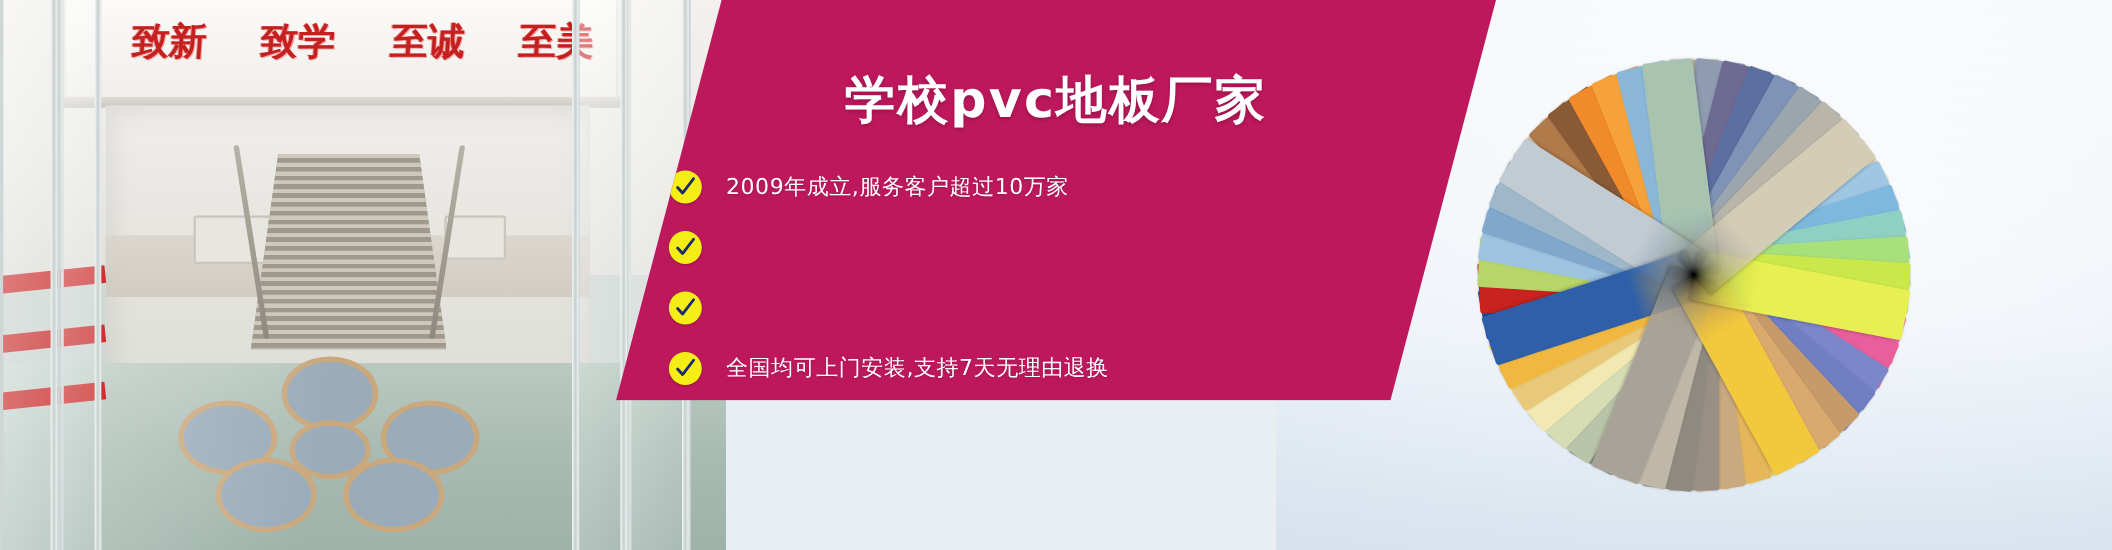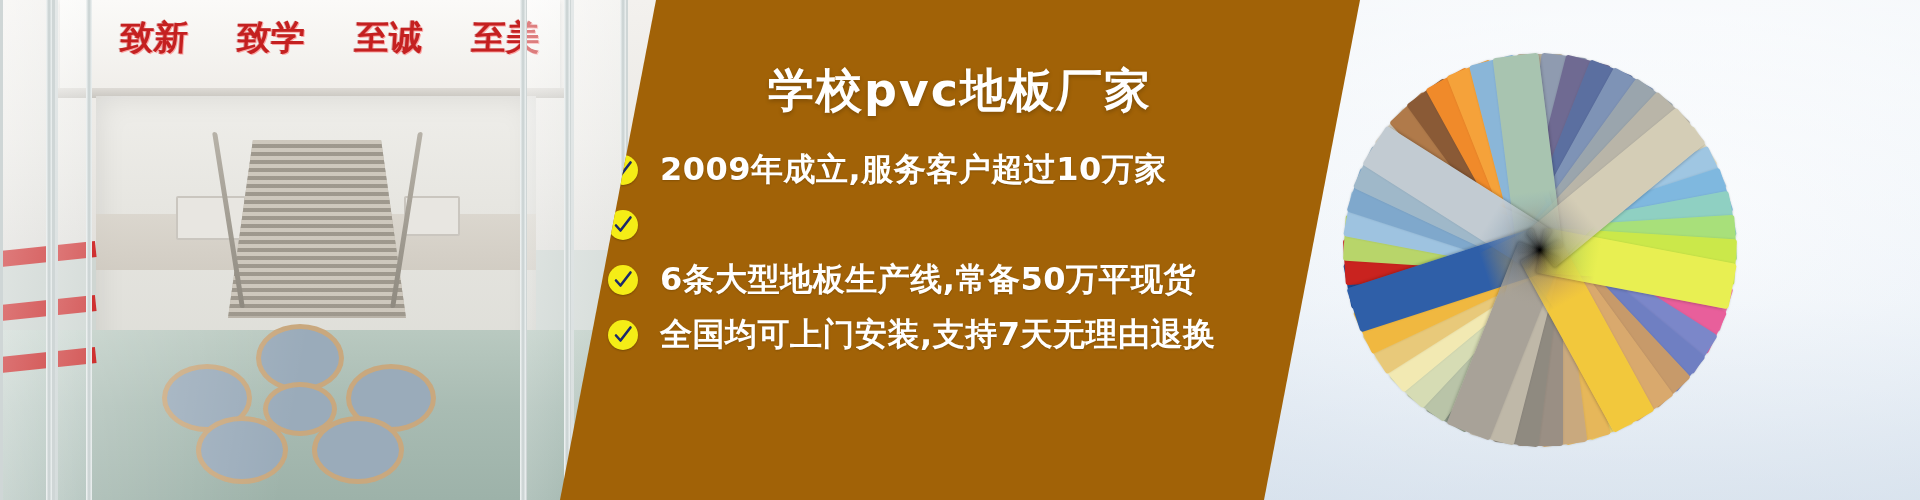--- a/index.html
+++ b/index.html
@@ -160,22 +160,22 @@
   .fan-hole{
     position:absolute;left:50%;top:50%;
     width:128px;height:110px;margin-left:-64px;margin-top:-55px;
     background:radial-gradient(circle at 42% 36%,#ffffff,#f4f7fa 70%,#e7edf3);
     border-radius:50%;
     box-shadow:0 0 16px rgba(255,255,255,.9);
   }
 
   
   .panel{
-    position:absolute;left:560px;top:0;width:800px;height:500px;
-    background:#a16207;
+    position:absolute;left:560px;top:0;width:800px;height:364px;
+    background:#be185d;
     clip-path:polygon(12% 0, 100% 0, 88% 100%, 0 100%);
     box-shadow:0 0 24px rgba(0,0,0,.10);
   }
   .panel-inner{
     position:absolute;left:0;top:0;width:800px;height:500px;
     padding:0;
   }
   .panel-title{
     position:absolute;left:0;top:60px;width:800px;
     text-align:center;
@@ -197,21 +197,21 @@
     flex:0 0 auto;
     width:30px;height:30px;border-radius:50%;
     background:#f5ed16;
     position:relative;
     margin-right:22px;
     box-shadow:0 1px 2px rgba(0,0,0,.25);
   }
   .check svg{position:absolute;left:5px;top:5px;}
   .bullet-text{
     color:#ffffff;
-    font-size:32px;font-weight:700;
+    font-size:20px;font-weight:400;
     letter-spacing:.5px;
     white-space:nowrap;
     text-shadow:0 1px 2px rgba(0,0,0,.18);
     font-family:"DejaVu Sans","Liberation Sans",sans-serif;
   }
 </style>
 </head>
 <body>
 
 <div class="banner">
@@ -365,21 +365,20 @@
                 <path d="M3 10.5 L7.5 15.5 L17.5 2.5" fill="none" stroke="#1b2a6b" stroke-width="2.6" stroke-linecap="round" stroke-linejoin="round"></path>
               </svg>
             </span>
           </div>
           <div class="bullet">
             <span class="check">
               <svg width="20" height="20" viewBox="0 0 20 20">
                 <path d="M3 10.5 L7.5 15.5 L17.5 2.5" fill="none" stroke="#1b2a6b" stroke-width="2.6" stroke-linecap="round" stroke-linejoin="round"></path>
               </svg>
             </span>
-            <span class="bullet-text">6条大型地板生产线,常备50万平现货</span>
           </div>
           <div class="bullet">
             <span class="check">
               <svg width="20" height="20" viewBox="0 0 20 20">
                 <path d="M3 10.5 L7.5 15.5 L17.5 2.5" fill="none" stroke="#1b2a6b" stroke-width="2.6" stroke-linecap="round" stroke-linejoin="round"></path>
               </svg>
             </span>
             <span class="bullet-text">全国均可上门安装,支持7天无理由退换</span>
           </div>
         </div>

